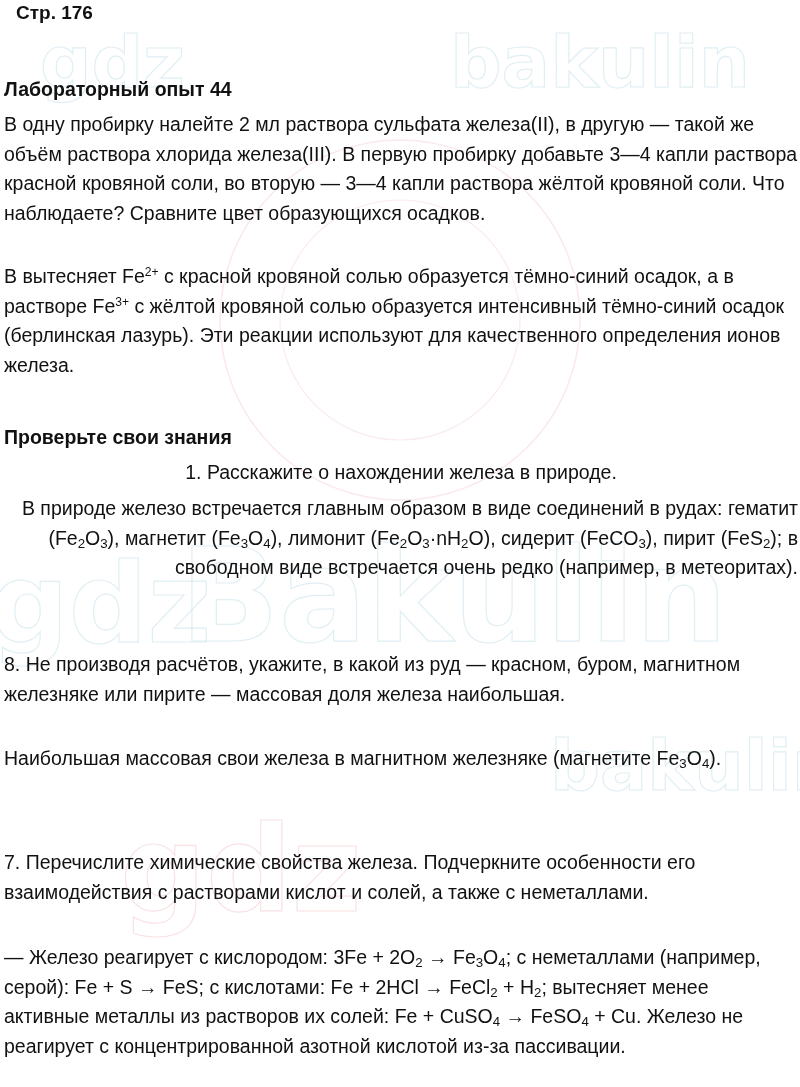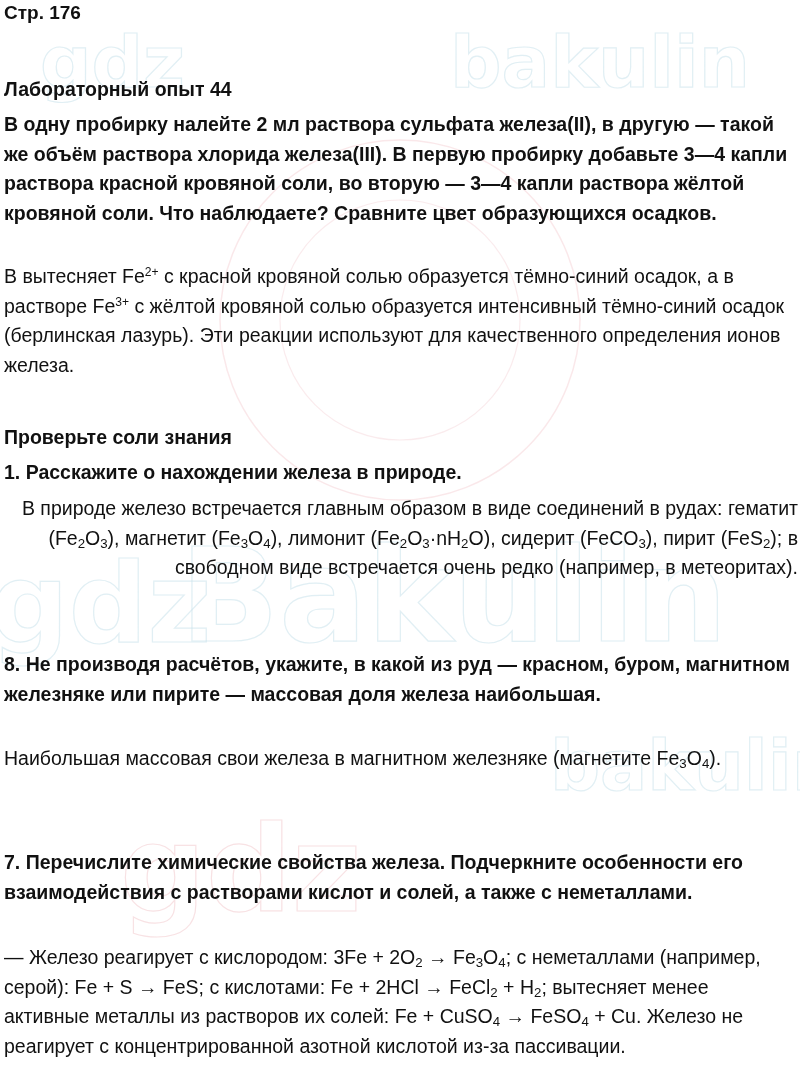--- a/index.html
+++ b/index.html
@@ -9,23 +9,23 @@
       color: #111111;
     }
     .watermark {
       position: absolute; pointer-events: none; z-index: 0;
       font-family: "DejaVu Sans", sans-serif; font-weight: bold;
       color: transparent;
       -webkit-text-stroke: 1.2px rgba(200,225,235,0.55);
     }
     .wm-red { -webkit-text-stroke: 1.2px rgba(240,190,195,0.45); }
     .page { position: relative; z-index: 1; padding: 0 0 0 4px; }
-    .pg { position: absolute; left: 4px; top: 2px; font-weight: bold; font-size: 19px; }
+    .pg { position: absolute; left: 16px; top: 2px; font-weight: bold; font-size: 19px; }
     .block { position: absolute; left: 4px; right: 2px; font-size: 19.5px; line-height: 29.5px; }
-    .b { font-weight: bold; }
+    .b { font-weight: normal; }
     .title { font-weight: bold; font-size: 19.5px; }
     sub { font-size: 0.68em; vertical-align: -0.25em; line-height: 0; }
     sup { font-size: 0.62em; vertical-align: 0.6em; line-height: 0; }
   </style>
 </head>
 <body>
 
 <div class="watermark" style="left:450px;top:20px;font-size:72px;">bakulin</div>
 <div class="watermark" style="left:40px;top:20px;font-size:72px;">gdz</div>
 <div class="watermark" style="left:180px;top:520px;font-size:130px;">Bakulin</div>
@@ -41,23 +41,23 @@
   <div class="pg">Стр. 176</div>
 
   <div class="block title" style="top:75px;">Лабораторный опыт 44</div>
 
   <div class="block b" style="top:110px;">В одну пробирку налейте 2 мл раствора сульфата железа(II), в другую — такой же объём раствора хлорида железа(III). В первую пробирку добавьте 3—4 капли раствора красной кровяной соли, во вторую — 3—4 капли раствора жёлтой кровяной соли. Что наблюдаете? Сравните цвет образующихся осадков.</div>
 
   <div class="block" style="top:262px;">
     <span>В вытесняет Fe</span><sup>2+</sup><span> с красной кровяной солью образуется тёмно-синий осадок, а в растворе Fe</span><sup>3+</sup><span> с жёлтой кровяной солью образуется интенсивный тёмно-синий осадок (берлинская лазурь). Эти реакции используют для качественного определения ионов железа.</span>
   </div>
 
-  <div class="block title" style="top:423px;">Проверьте соли знания</div>
+  <div class="block title" style="top:423px;">Проверьте свои знания</div>
 
-  <div class="block b" style="top:458px;">1. Расскажите о нахождении железа в природе.</div>
+  <div class="block b" style="top:458px;text-align:center;">1. Расскажите о нахождении железа в природе.</div>
   <div class="block" style="top:494px;text-align:right;">
     <span>В природе железо встречается главным образом в виде соединений в рудах: гематит (Fe</span><sub>2</sub><span>O</span><sub>3</sub><span>), магнетит (Fe</span><sub>3</sub><span>O</span><sub>4</sub><span>), лимонит (Fe</span><sub>2</sub><span>O</span><sub>3</sub><span>·nH</span><sub>2</sub><span>O), сидерит (FeCO</span><sub>3</sub><span>), пирит (FeS</span><sub>2</sub><span>); в свободном виде встречается очень редко (например, в метеоритах).</span>
   </div>
 
   <div class="block b" style="top:650px;">8. Не производя расчётов, укажите, в какой из руд — красном, буром, магнитном железняке или пирите — массовая доля железа наибольшая.</div>
   <div class="block" style="top:744px;">
     <span>Наибольшая массовая свои железа в магнитном железняке (магнетите Fe</span><sub>3</sub><span>O</span><sub>4</sub><span>).</span>
   </div>
 
   <div class="block b" style="top:848px;">7. Перечислите химические свойства железа. Подчеркните особенности его взаимодействия с растворами кислот и солей, а также с неметаллами.</div>

